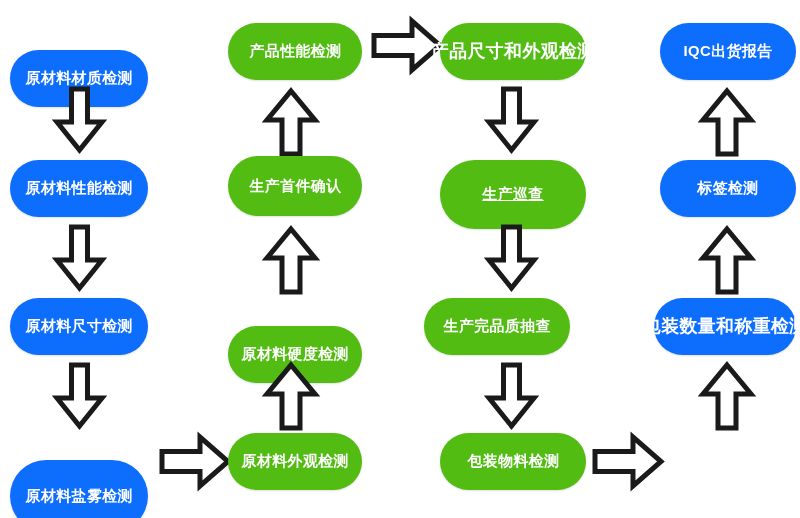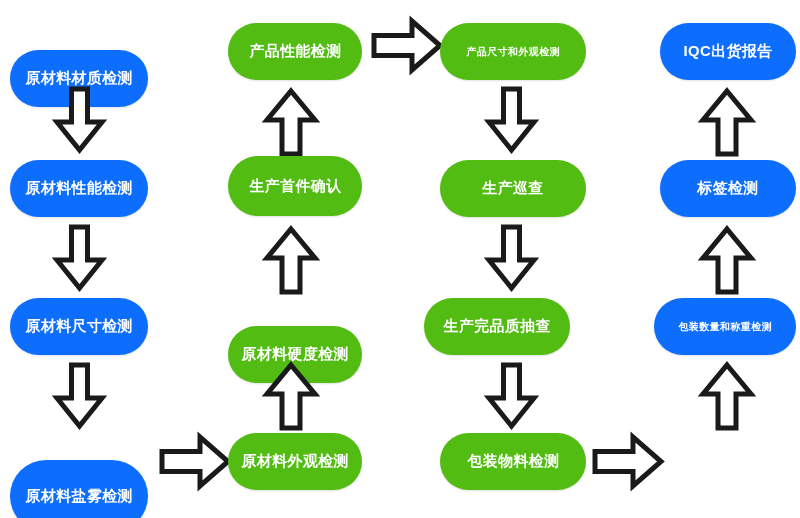--- a/index.html
+++ b/index.html
@@ -33,21 +33,21 @@
     padding: 0 6px;
     white-space: nowrap;
     box-shadow: 0 1px 2px rgba(0,0,0,0.12);
   }
   .node.blue   { background: #0d6efd; }
   .node.green  { background: #52bc13; }
   .node .node-label {
     display: block;
     transform: scale(0.99, 1);
   }
-  .node.narrow { font-size: 10px; }
+  .node.narrow { font-size: 18px; }
   .arrow {
     position: absolute;
     pointer-events: none;
   }
   .arrow svg {
     display: block;
     overflow: visible;
   }
   .arrow svg path {
     fill: #ffffff;
@@ -144,21 +144,21 @@
   <div class="node green narrow" style="left:440px; top:23px; width:146px; height:57px;">
     <span class="node-label">产品尺寸和外观检测</span>
   </div>
 
   <div class="arrow" style="left:485px; top:86px;">
     <svg width="53" height="68" viewBox="0 0 53 68">
       <path d="M18.5 3 L34.5 3 L34.5 36 L49 36 L26.5 64 L4 36 L18.5 36 Z"></path>
     </svg>
   </div>
 
-  <div class="node green" style="left:440px; top:160px; width:146px; height:57px;">
+  <div class="node green" style="left:440px; top:160px; width:146px; height:69px;text-decoration:underline;">
     <span class="node-label">生产巡查</span>
   </div>
 
   <div class="arrow" style="left:485px; top:224px;">
     <svg width="53" height="68" viewBox="0 0 53 68">
       <path d="M18.5 3 L34.5 3 L34.5 36 L49 36 L26.5 64 L4 36 L18.5 36 Z"></path>
     </svg>
   </div>
 
   <div class="node green" style="left:424px; top:298px; width:146px; height:57px;align-items:center;">

